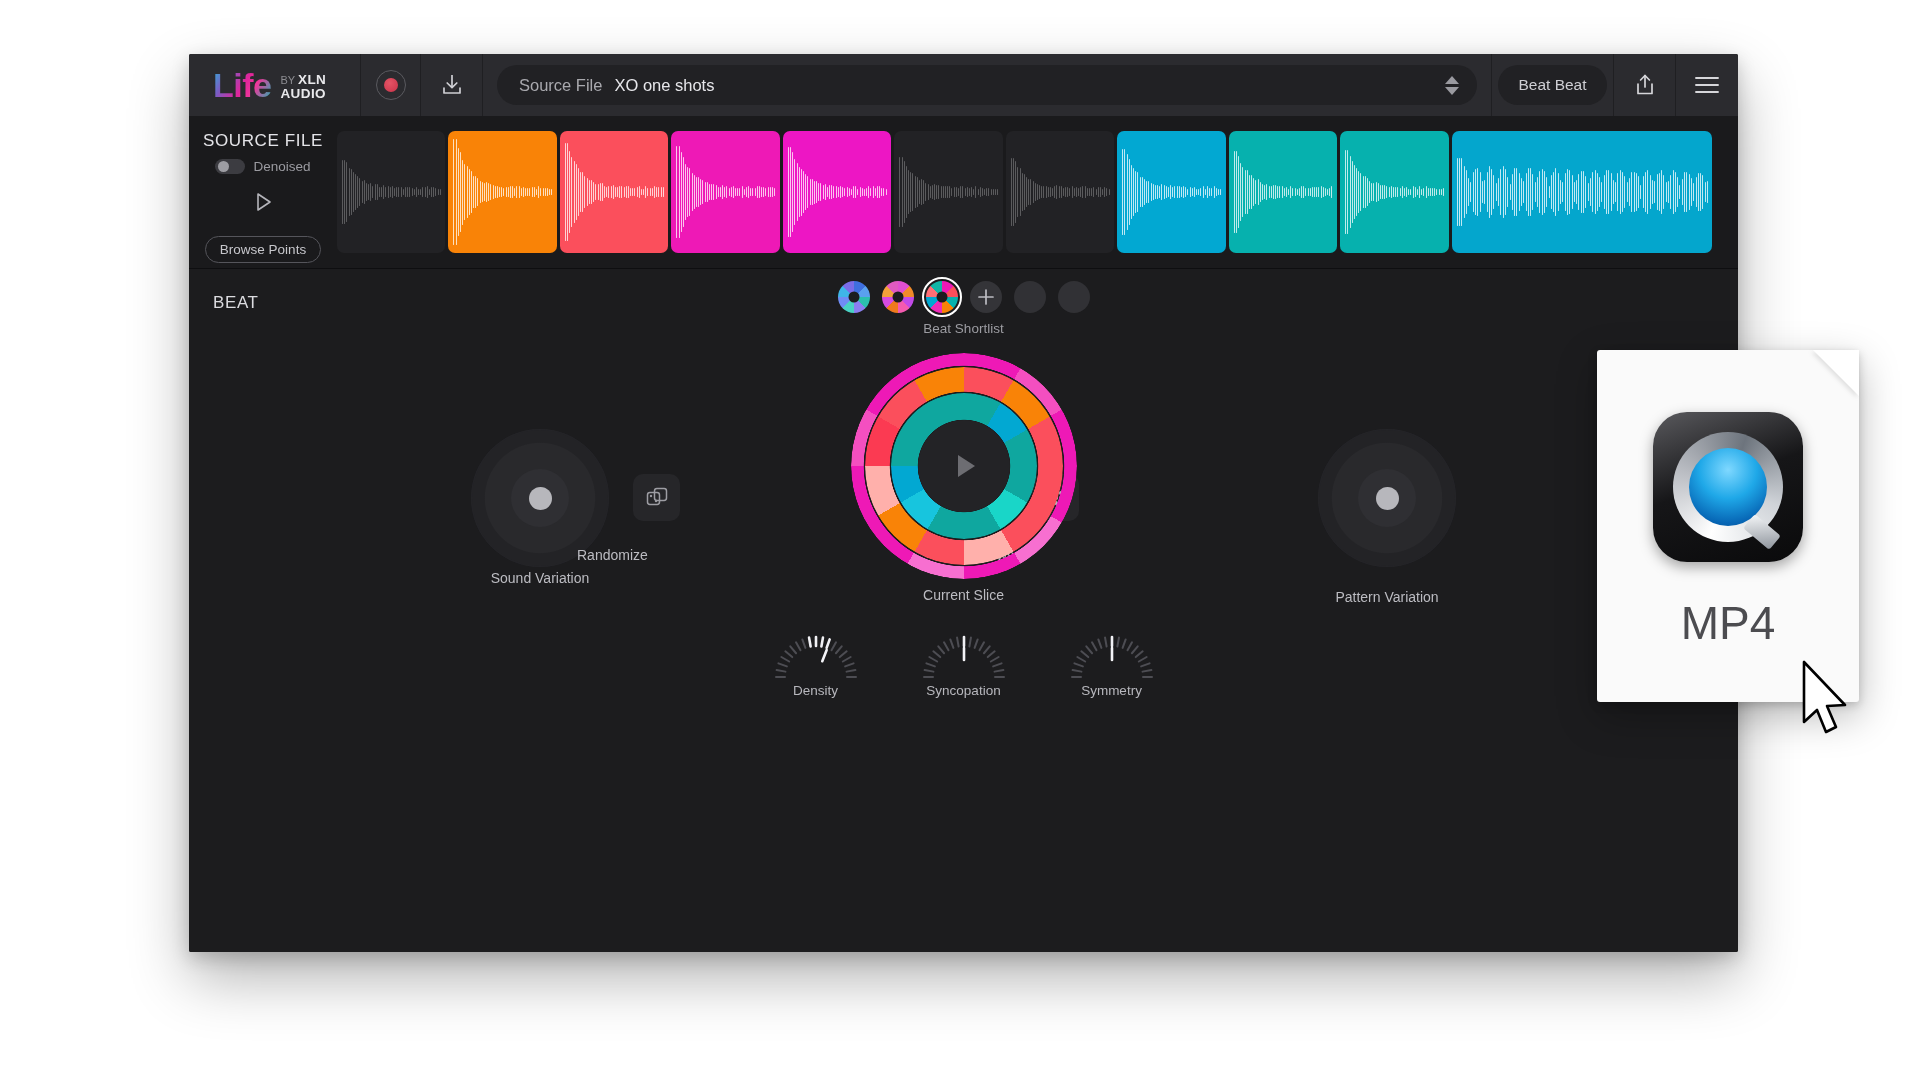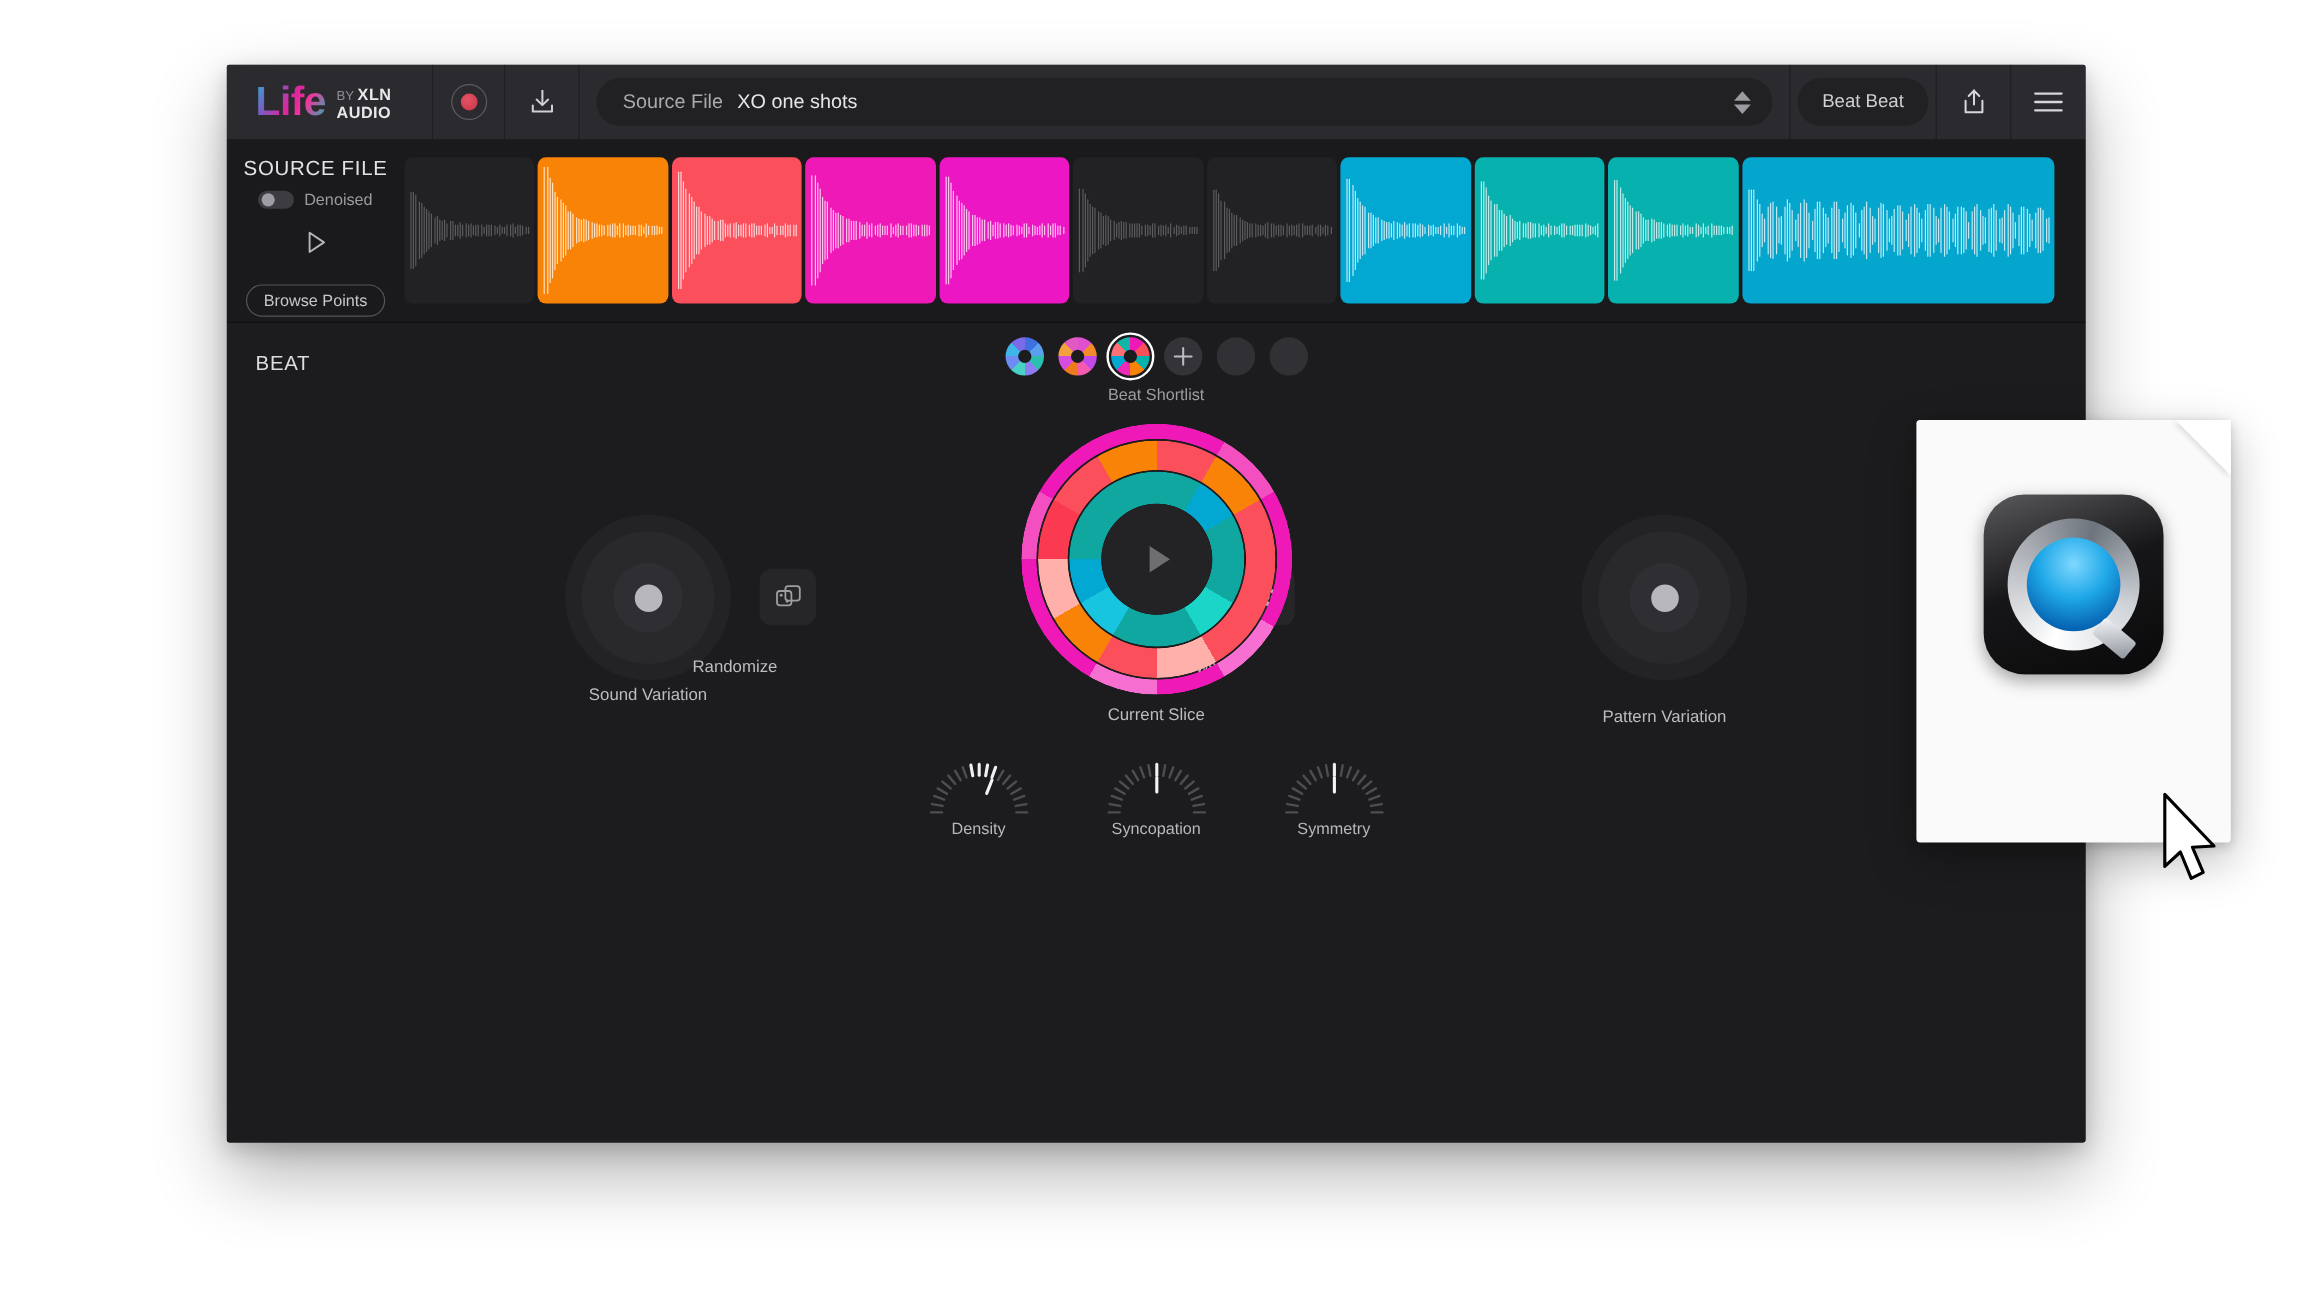--- a/index.html
+++ b/index.html
@@ -1035,19 +1035,20 @@
   </div>
 
   <div class="mp4-card">
     <div class="mp4-fold"></div>
     <div class="qt-icon">
       <div class="qt-q">
         <div class="qt-q-inner"></div>
         <div class="qt-tail"></div>
       </div>
     </div>
+    <div class="mp4-label">MP4</div>
   </div>
 
   <svg class="cursor" viewBox="0 0 54 80">
     <path d="M4 2 L4 62 L17 50 L26 72 L36 67 L27 46 L45 45 Z" fill="#ffffff" stroke="#000000" stroke-width="2.6" stroke-linejoin="round"></path>
   </svg>
 
 </div>
 
 </body></html>

